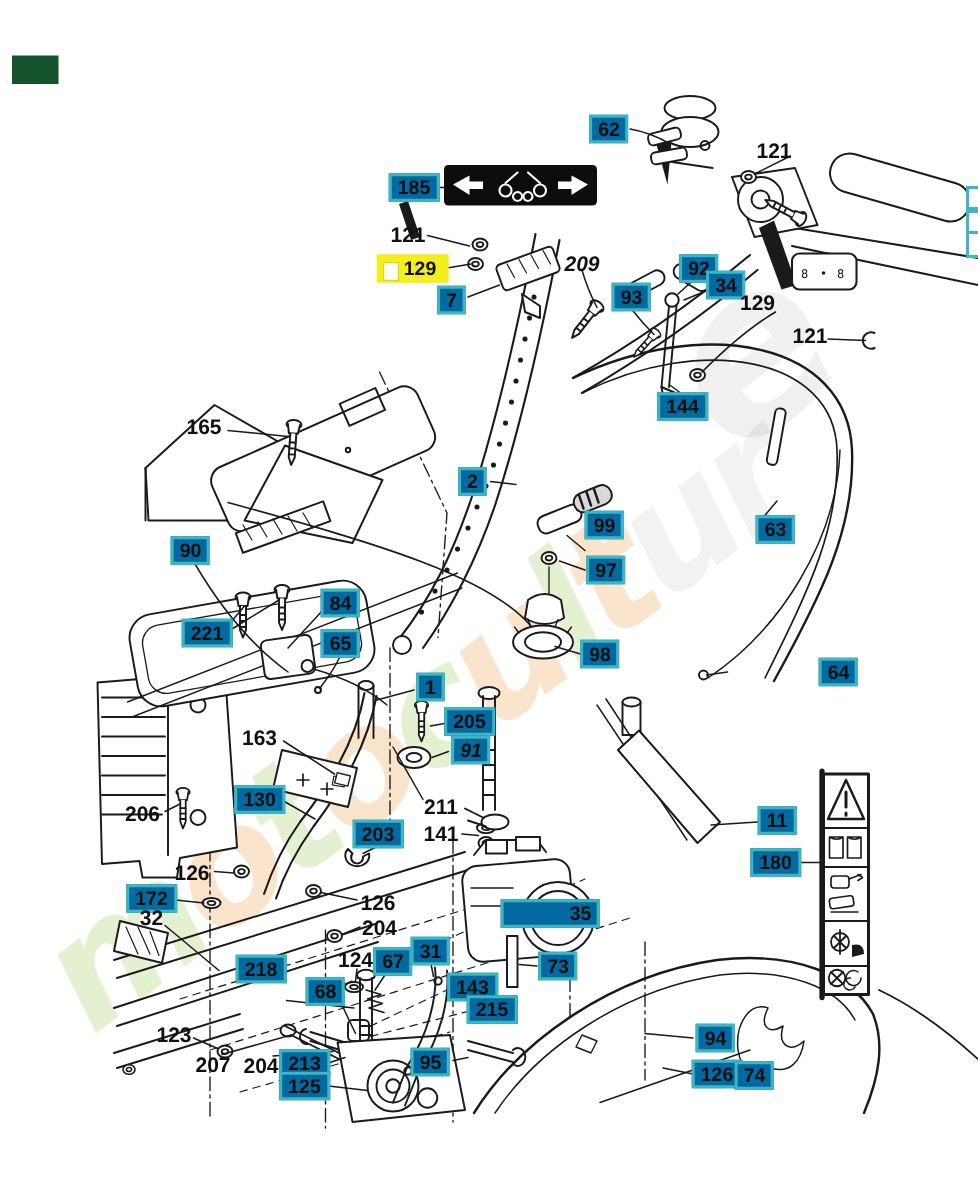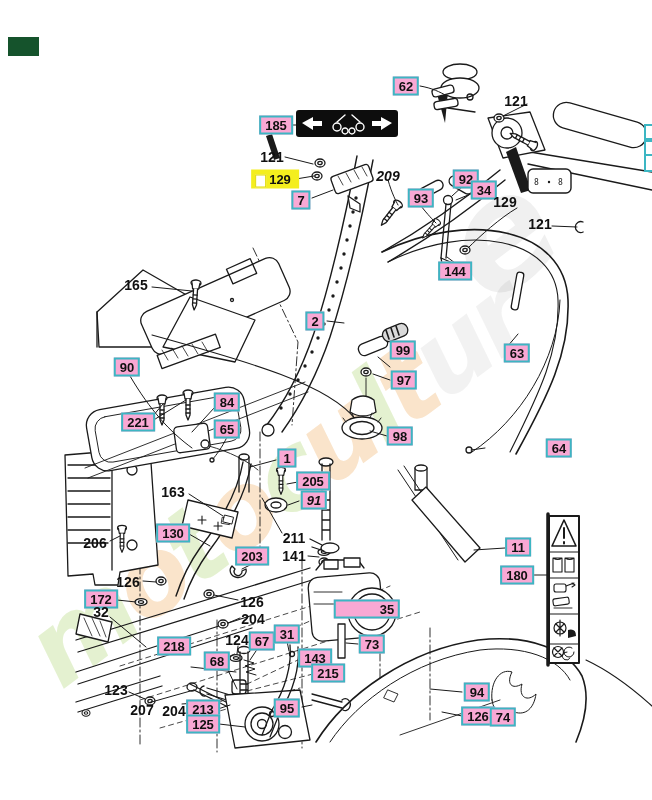--- a/index.html
+++ b/index.html
@@ -11,21 +11,21 @@
              font:italic bold 105px "DejaVu Sans",sans-serif;line-height:1;white-space:nowrap;
              opacity:.45;mix-blend-mode:multiply;pointer-events:none;}
   #watermark span{letter-spacing:-6px;}
   #watermark-tail{position:absolute;left:448px;top:148px;transform:rotate(-37deg);
              font:italic bold 150px "DejaVu Sans",sans-serif;color:#e3e3e3;opacity:.55;
              mix-blend-mode:multiply;pointer-events:none;}
   
   .part-label{position:absolute;transform:translate(-50%,-50%);
               font:bold 13px "Liberation Sans",sans-serif;color:#101010;
               white-space:nowrap;line-height:15px;}
-  .part-label.box{border:2px solid #3cb6c3;background:#f9a8d4;padding:0 4px;}
+  .part-label.box{border:2px solid #3cb6c3;background:#0369a1;padding:0 4px;}
   .part-label.plain{font-size:14px;}
   .part-label.highlight{background:#f4ee1e;padding:2px 8px 2px 18px;}
   .part-label.highlight::before{content:"";position:absolute;left:4px;top:5px;width:9px;height:11px;
               background:#fff;border:1px solid #e0d900;}
   
   #corner-tag{position:absolute;left:8px;top:37px;width:31px;height:19px;background:#15532c;}
   
   .edge-box{position:absolute;border:2px solid #3cb6c3;background:#fff;width:10px;}
 </style>
 </head>

